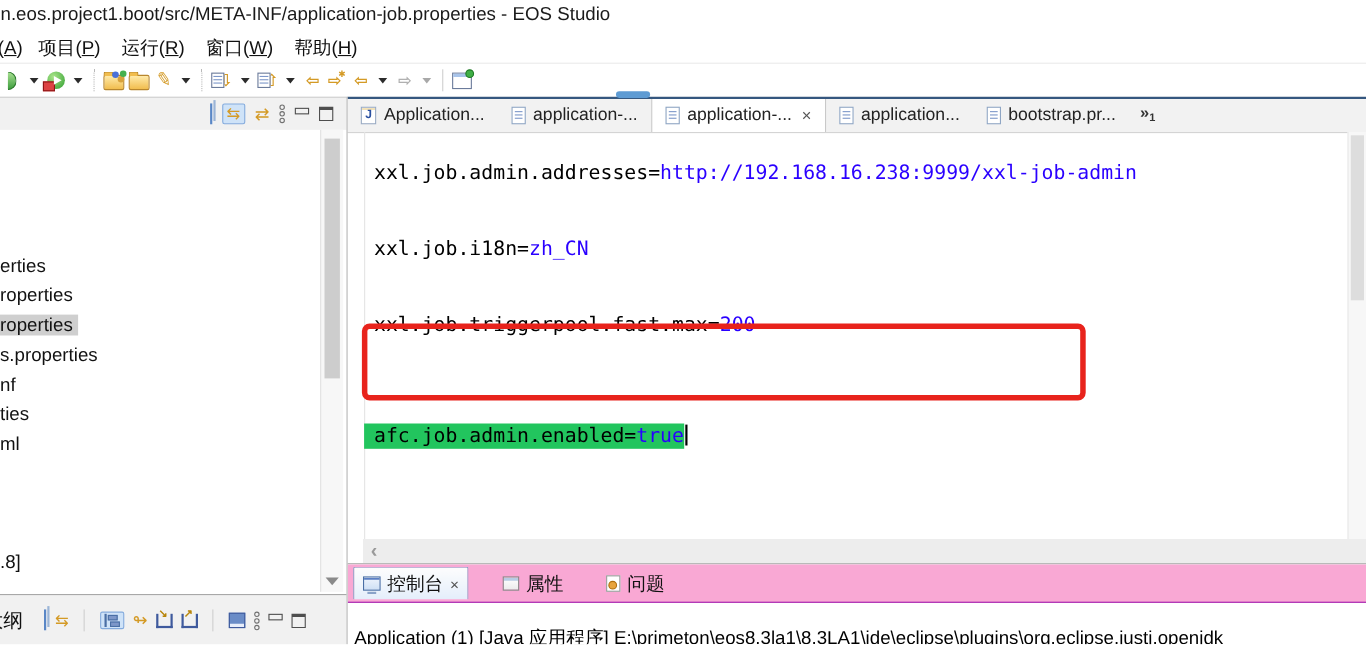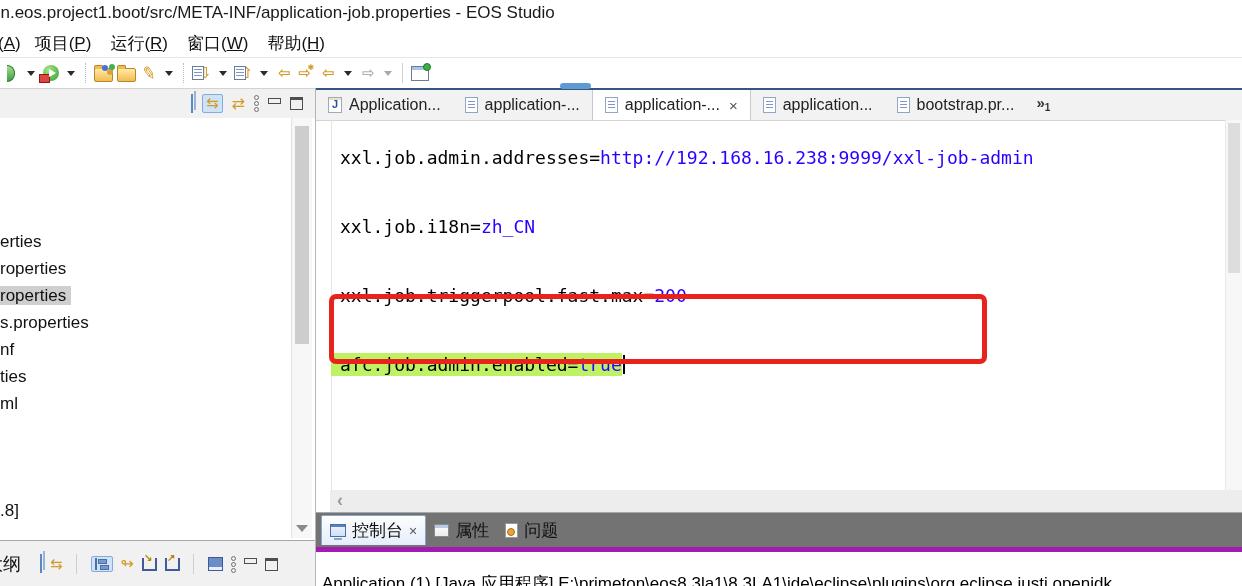--- a/index.html
+++ b/index.html
@@ -103,34 +103,34 @@
   .moretabs{display:flex;align-items:flex-start;margin-left:10px;margin-top:4px;font-size:15px;
          color:#333;font-weight:bold;}
   .moretabs sub{font-size:10px;margin-top:8px;}
   .ebody{position:absolute;top:32px;left:0;right:16px;bottom:22px;overflow:hidden;
          font-family:"DejaVu Sans Mono",monospace;font-size:18px;line-height:23px;color:#000;}
   .ruler{position:absolute;left:15px;top:0;bottom:0;width:1px;background:#e4e4e4;}
   .code{position:absolute;left:24px;top:-20px;white-space:pre;}
   .cline{height:23px;white-space:pre;}
   .k{color:#000;}
   .v{color:#2A00FF;}
-  .cur{display:inline-block;background:#bef264;margin-left:-9px;padding-left:9px;}
+  .cur{display:inline-block;background:#22c55e;margin-left:-9px;padding-left:9px;margin-top:32px;}
   .caret{display:inline-block;width:2px;height:19px;background:#000;vertical-align:-3px;margin-left:1px;}
   .redbox{position:absolute;left:13px;top:206px;width:648px;height:60px;border:5px solid #e8231c;
          border-radius:7px;z-index:6;pointer-events:none;}
   .vscroll{position:absolute;right:0;top:32px;bottom:22px;width:16px;background:#f7f7f7;
          border-left:1px solid #e8e8e8;}
   .vthumb{position:absolute;left:2px;right:2px;top:3px;height:150px;background:#dddddd;}
   .hscroll{position:absolute;left:14px;right:0;bottom:0;height:22px;background:#ededed;}
   .hchev{position:absolute;left:7px;top:0;font-size:18px;color:#9a9a9a;font-weight:bold;}
   
   .bottompanel{position:absolute;left:316px;right:0;top:512px;bottom:0;background:#fff;
          border-top:1px solid #a8a8a8;overflow:hidden;}
-  .cp-tabs{height:34px;background:#737373;border-bottom:5px solid #a21caf;display:flex;
-         align-items:center;padding-left:5px;gap:0;}
+  .cp-tabs{height:34px;background:#f9a8d4;border-bottom:1px solid #a21caf;display:flex;
+         align-items:center;padding-left:5px;gap:23px;}
   .cp-tab{display:flex;align-items:center;gap:6px;font-size:17px;padding:3px 8px;cursor:default;}
   .cp-tab.active{background:linear-gradient(#fdfdfd,#e4eefb);border:1px solid #88a6c9;
          border-bottom:none;border-radius:2px 2px 0 0;}
   .cp-x{font-size:14px;color:#555;}
   .consicon{position:relative;width:14px;height:11px;border:1px solid #4a6fa5;
          background:linear-gradient(#eef4fc,#cfe0f5);box-shadow:inset 0 2px 0 #5b7fc4;}
   .consicon::after{content:'';position:absolute;left:3px;right:3px;bottom:-4px;height:2px;background:#8aa3c9;}
   .propicon{width:13px;height:11px;border:1px solid #8a8a8a;background:linear-gradient(#ffffff,#ececec);
          box-shadow:inset 0 3px 0 #b8cce4;}
   .probicon{position:relative;width:11px;height:13px;background:#fff;border:1px solid #999;}

